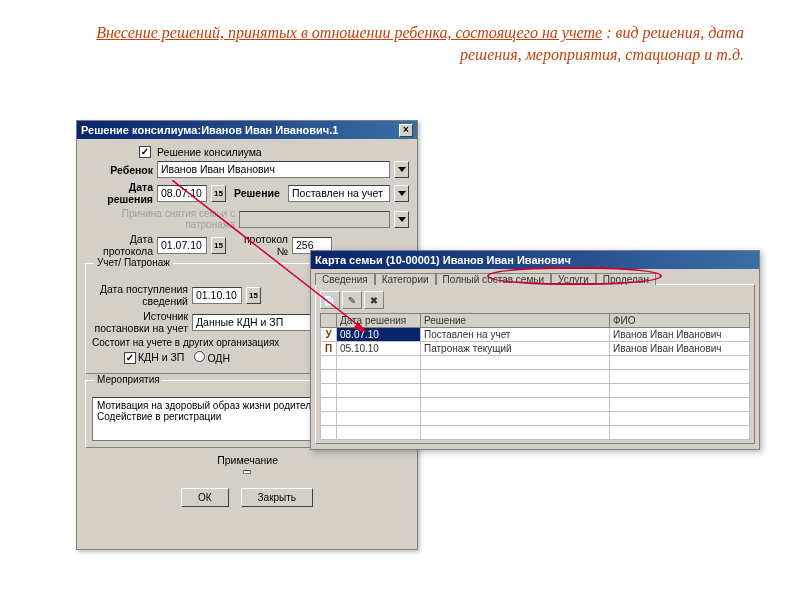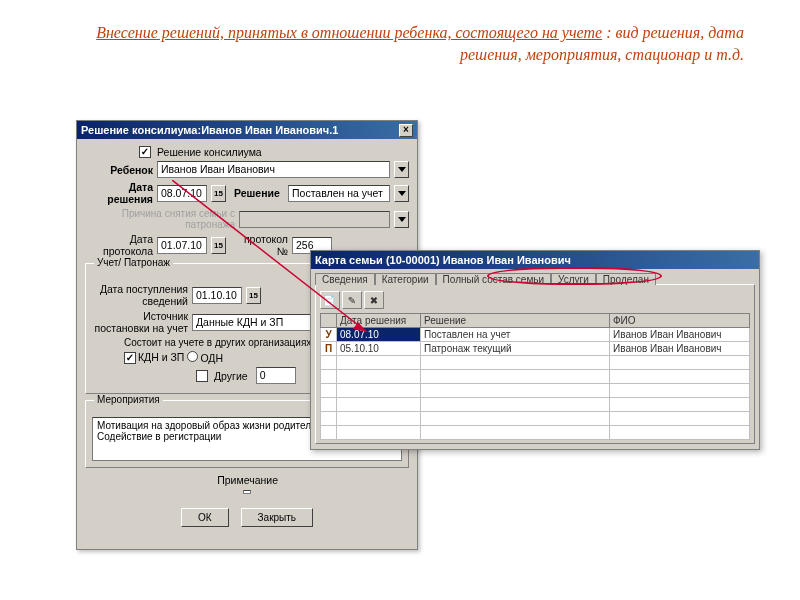--- a/index.html
+++ b/index.html
@@ -197,31 +197,26 @@
           <div class="field" style="width:50px">01.10.10</div>
           <div class="datebtn">15</div>
         </div>
         <div class="row">
           <span class="lbl" style="width:96px">Источник постановки на учет</span>
           <div class="field" style="flex:1">Данные КДН и ЗП</div>
           <div class="ddbtn">
               <div class="tri"></div>
             </div>
         </div>
-        <div class="row" style="margin-left:32px;">
+        <div class="row" style="">
           <span style="font-size:10px">Состоит на учете в других организациях</span>
         </div>
-        <div class="row" style="margin-left:32px; gap:3px;">
+        <div class="row" style="margin-left:32px; gap:10px;">
           <span><span class="chk">✓</span><span>КДН и ЗП</span></span>
           <span><span class="radio"></span><span>ОДН</span></span>
-        </div>
-        <div class="row" style="margin-left:104px;">
-          <span class="chk"></span>
-          <span>Другие</span>
-          <div class="field" style="width:40px;margin-left:4px">0</div>
         </div>
       </div>
 
       <div class="groupbox">
         <span class="legend">Мероприятия</span>
         <div class="memo">Мотивация на здоровый образ жизни родителей
 Содействие в регистрации</div>
       </div>
 
       <div class="row" style="margin-top:4px;flex-direction:column;">

